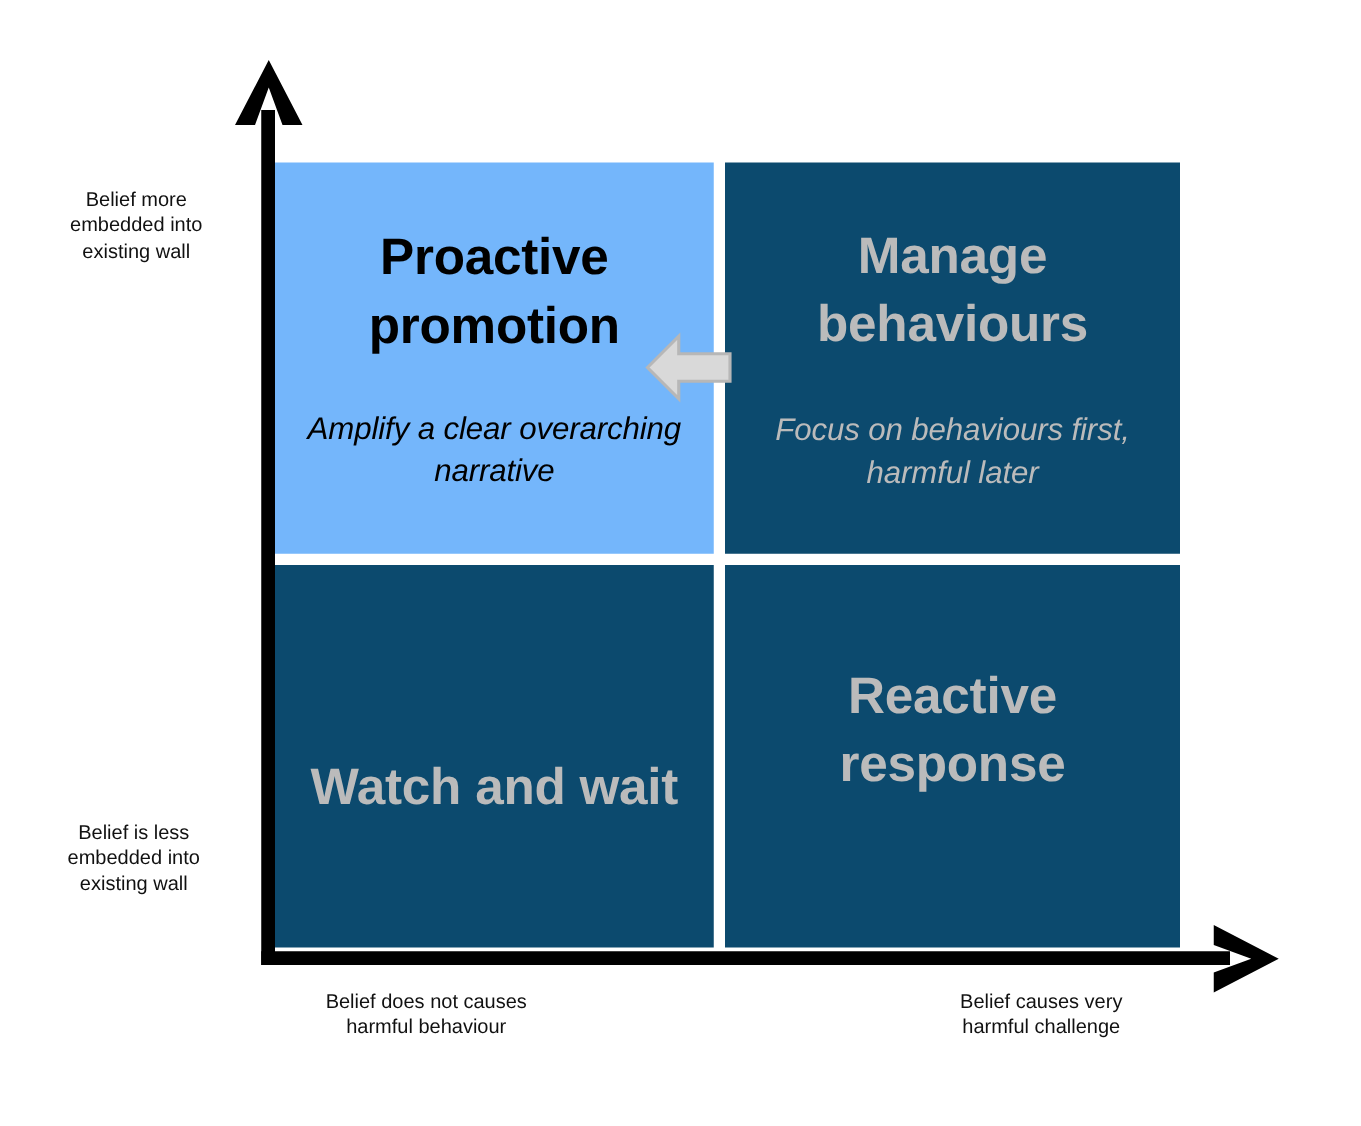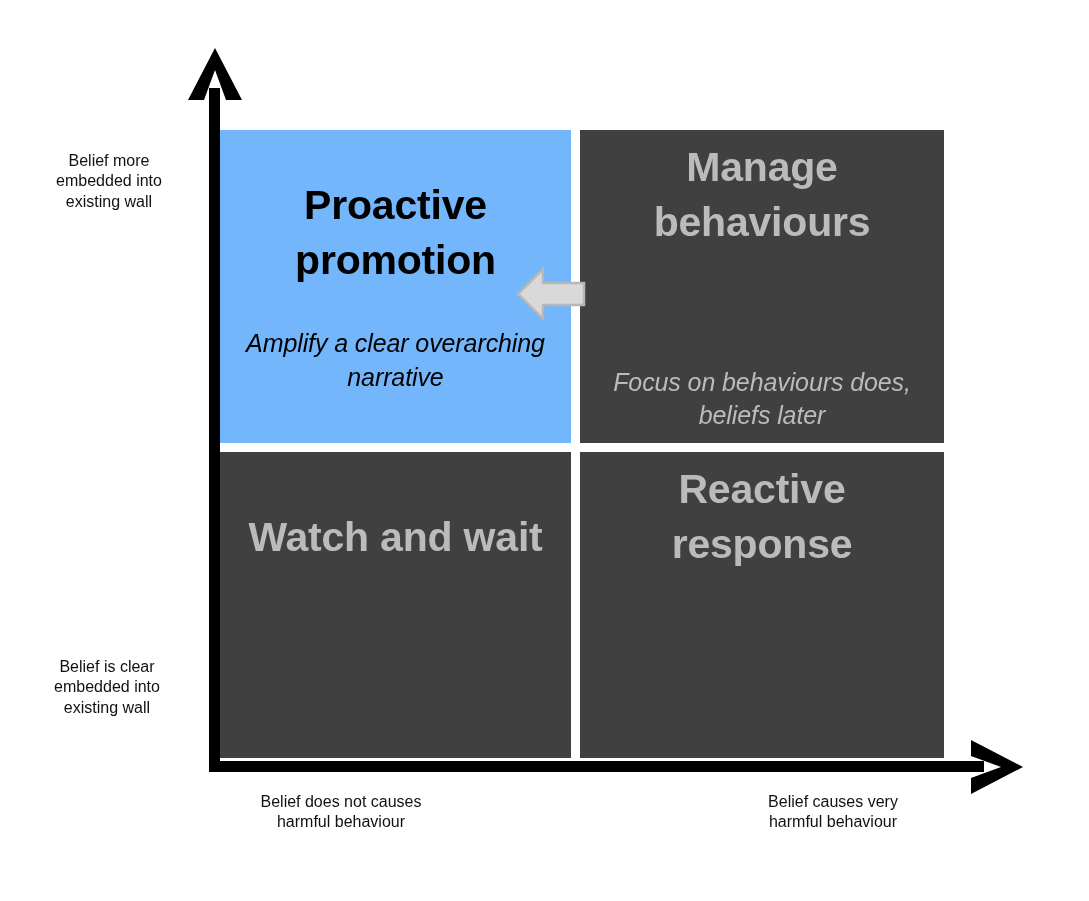--- a/index.html
+++ b/index.html
@@ -71,21 +71,21 @@
     justify-content: center;
     text-align: center;
     padding: 10px 14px;
   }
   .quadrant.tl { left: 0px;   top: 0px;   width: 351px; height: 313px; }
   .quadrant.tr { left: 360px; top: 0px;   width: 364px; height: 313px; }
   .quadrant.bl { left: 0px;   top: 322px; width: 351px; height: 306px; }
   .quadrant.br { left: 360px; top: 322px; width: 364px; height: 306px; }
 
   .q-active   { background: #74b6fb; }
-  .q-inactive { background: #404040; justify-content: space-between; }
+  .q-inactive { background: #0c4a6e; }
 
   .q-title {
     font-size: 41px;
     font-weight: bold;
     line-height: 1.33;
     letter-spacing: -0.2px;
   }
   .q-sub {
     font-size: 25px;
     font-style: italic;
@@ -151,42 +151,42 @@
       <div class="q-title">Proactive
 promotion</div>
       <div class="q-sub">Amplify a clear
 overarching narrative</div>
     </div>
 
     <div class="quadrant tr q-inactive">
       <div class="q-title">Manage
 behaviours</div>
       <div class="q-sub">Focus on behaviours
-does, beliefs later</div>
+first, harmful later</div>
     </div>
 
     <div class="quadrant bl q-inactive">
       <div class="q-title">Watch and wait</div>
     </div>
 
     <div class="quadrant br q-inactive">
       <div class="q-title">Reactive
 response</div>
     </div>
 
   </div>
 
   <svg id="transition-arrow" viewBox="0 0 70 58">
     <path d="M2 29 L27 4 L27 18 L68 18 L68 40 L27 40 L27 54 Z" fill="#d9d9d9" stroke="#b7b7b7" stroke-width="2.5" stroke-linejoin="miter"></path>
   </svg>
 
   <div class="axis-caption" id="y-caption-top">Belief more
 embedded into
 existing wall</div>
-  <div class="axis-caption" id="y-caption-bottom">Belief is clear
+  <div class="axis-caption" id="y-caption-bottom">Belief is less
 embedded into
 existing wall</div>
   <div class="axis-caption" id="x-caption-left">Belief does not causes
 harmful behaviour</div>
   <div class="axis-caption" id="x-caption-right">Belief causes very
-harmful behaviour</div>
+harmful challenge</div>
 
 </div>
 
 </body></html>

